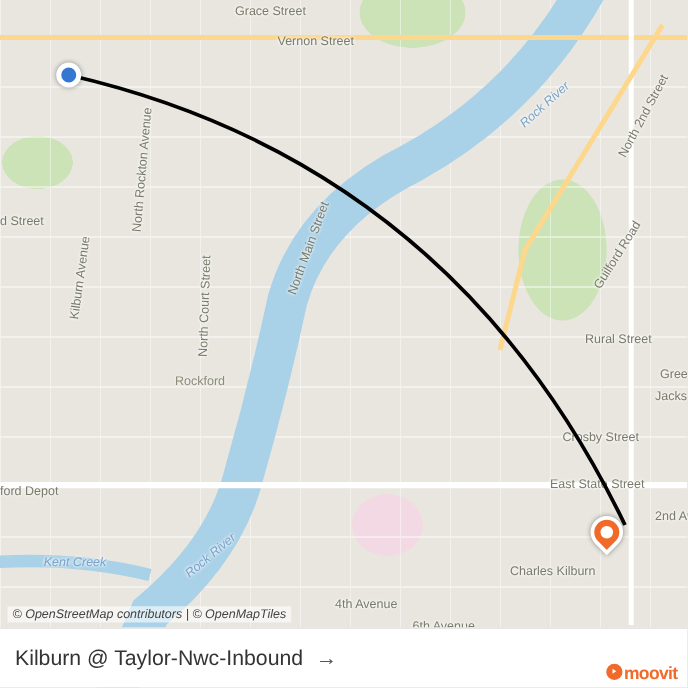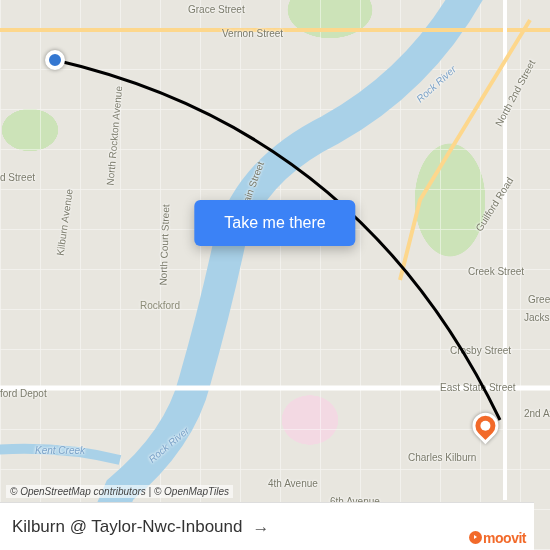--- a/index.html
+++ b/index.html
@@ -118,21 +118,21 @@
     font-size: 10px;
     color: #444;
     background: rgba(255,255,255,0.6);
     padding: 1px 4px;
     font-style: italic;
   }
 
   .bottom-bar {
     position: absolute;
     bottom: 0;
-    left: 0; right: 16px;
+    left: 0; right: 0;
     height: 48px;
     background: #fff;
     display: flex;
     align-items: center;
     padding: 0 12px;
     font-size: 17px;
     color: #333;
     border-top: 1px solid #ddd;
   }
   .arrow-sep {
@@ -183,21 +183,21 @@
   </svg>
 
   <span class="road-label" style="left:188px;top:4px">Grace Street</span>
   <span class="road-label" style="left:222px;top:28px">Vernon Street</span>
   <span class="road-label rot" style="left:110px;top:180px;transform:rotate(-85deg)">North Rockton Avenue</span>
   <span class="road-label rot" style="left:60px;top:250px;transform:rotate(-82deg)">Kilburn Avenue</span>
   <span class="road-label rot" style="left:163px;top:280px;transform:rotate(-88deg)">North Court Street</span>
   <span class="road-label rot" style="left:234px;top:230px;transform:rotate(-70deg)">North Main Street</span>
   <span class="road-label rot" style="left:498px;top:120px;transform:rotate(-62deg)">North 2nd Street</span>
   <span class="road-label rot" style="left:478px;top:225px;transform:rotate(-58deg)">Guilford Road</span>
-  <span class="road-label" style="left:468px;top:266px">Creek Street</span>
+  <span class="road-label" style="left:468px;top:266px">Rural Street</span>
   <span class="road-label" style="left:450px;top:345px">Crosby Street</span>
   <span class="road-label" style="left:440px;top:382px">East State Street</span>
   <span class="road-label" style="left:524px;top:408px">2nd Av</span>
   <span class="road-label" style="left:408px;top:452px">Charles Kilburn</span>
   <span class="road-label" style="left:268px;top:478px">4th Avenue</span>
   <span class="road-label" style="left:330px;top:496px">6th Avenue</span>
   <span class="road-label" style="left:528px;top:294px">Gree</span>
   <span class="road-label" style="left:524px;top:312px">Jacks</span>
   <span class="road-label" style="left:0px;top:388px">ford Depot</span>
   <span class="road-label" style="left:0px;top:172px">d Street</span>
@@ -208,21 +208,20 @@
 
   <span class="city-label" style="left:140px;top:300px">Rockford</span>
 
   <svg class="arc" viewBox="0 0 550 550">
     <path d="M 55 60 Q 360 130 500 420" stroke="#000" stroke-width="3" fill="none"></path>
   </svg>
 
   <div class="marker start" style="left:55px;top:60px"></div>
   <div class="marker end" style="left:500px;top:422px"></div>
 
-  <button class="cta">Take me there</button>
 
   <div class="attribution">© OpenStreetMap contributors | © OpenMapTiles</div>
 </div>
 
 <div class="bottom-bar">
   <span>Kilburn @ Taylor-Nwc-Inbound</span>
   <span class="arrow-sep">→</span>
   <span class="moovit-logo">
     <span class="dot"></span><span>moovit</span>
   </span>

